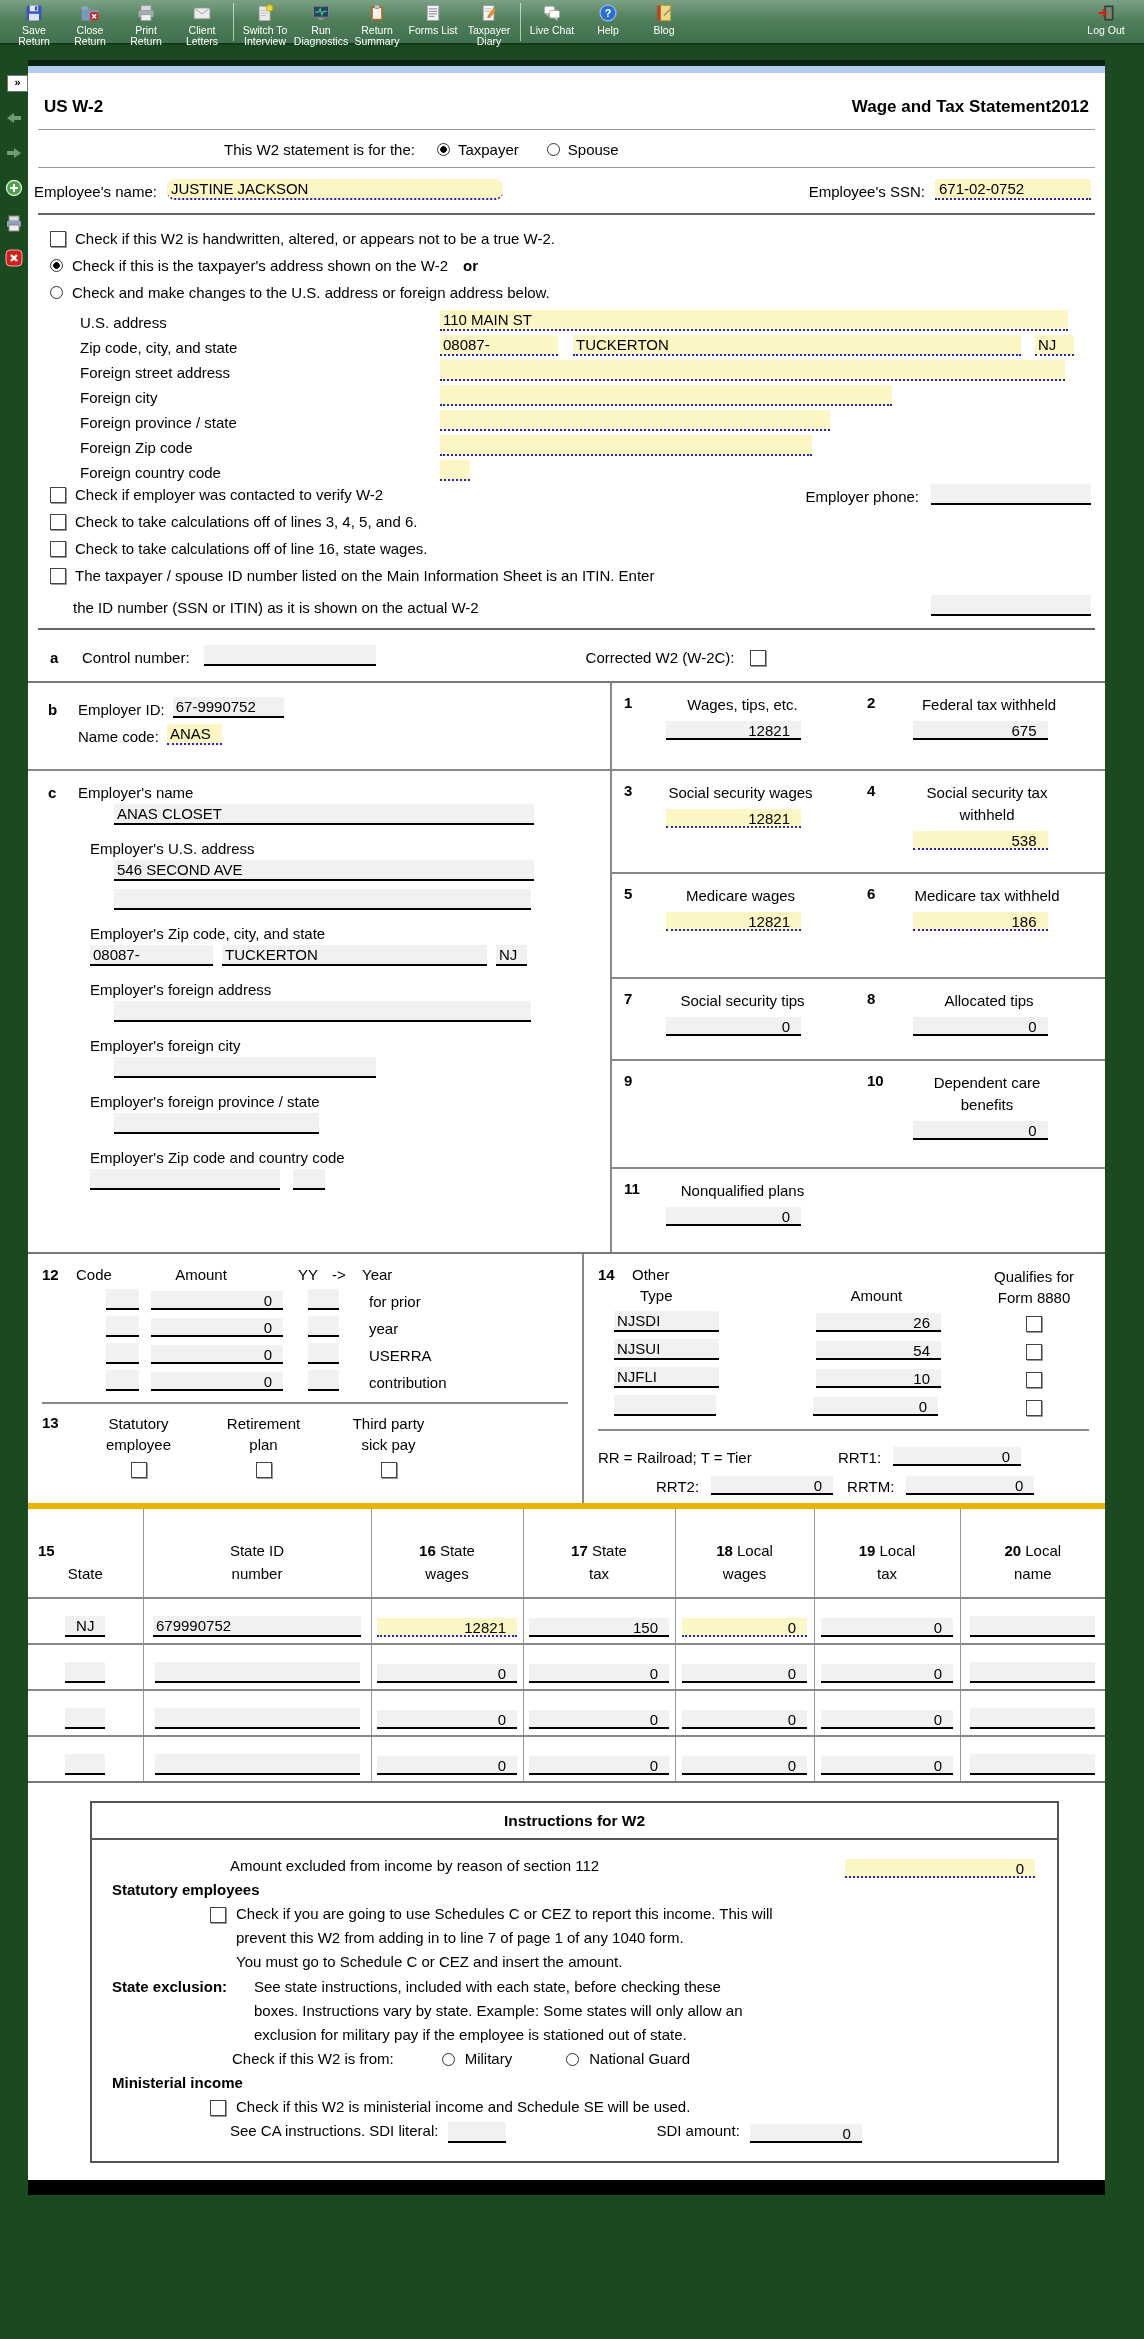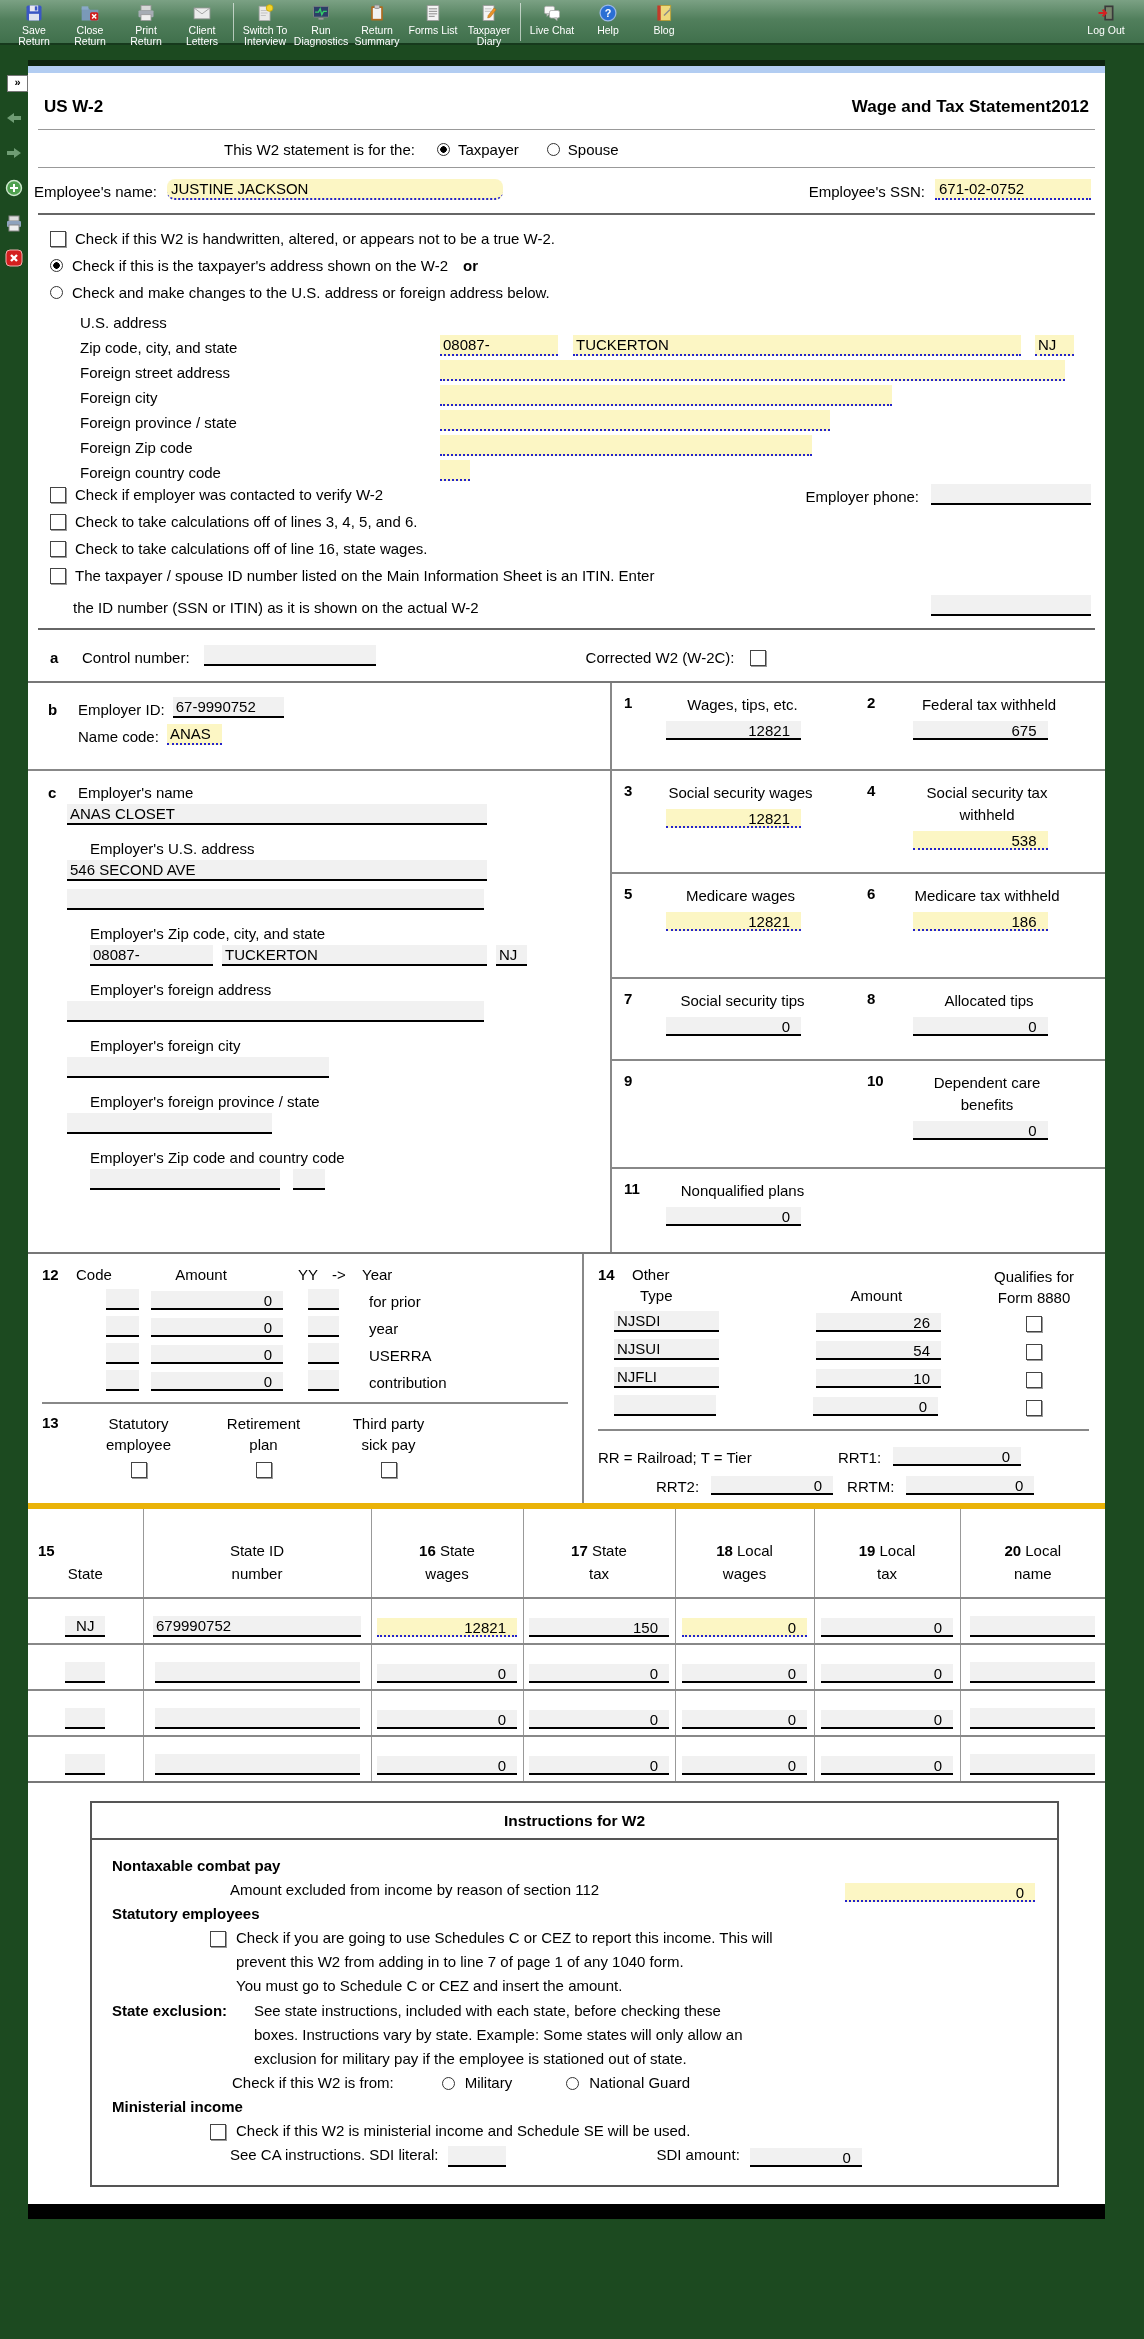--- a/index.html
+++ b/index.html
@@ -67,21 +67,21 @@
   .bc-grid{display:grid;grid-template-columns:584px 243px 250px;grid-template-rows:88px 103px 105px 82px 108px 83px;
            border-top:2px solid #777;border-bottom:2px solid #777;}
   .cell-b{grid-row:1;grid-column:1;border-right:2px solid #888;border-bottom:2px solid #888;
           padding:14px 8px 0 20px;box-sizing:border-box;}
   .cell-b .brow{display:flex;align-items:flex-end;margin-bottom:6px;}
   .cell-b .bletter{font-weight:bold;width:30px;}
   .cell-c{grid-row:2/7;grid-column:1;border-right:2px solid #888;padding:13px 8px 0 20px;box-sizing:border-box;}
   .cgroup{margin-bottom:15px;}
   .cgroup .clbl{margin-bottom:3px;}
   .cletter{font-weight:bold;display:inline-block;width:30px;}
-  .cfield{margin-left:19px;}
+  .cfield{margin-left:66px;}
   .crow2{display:flex;gap:9px;margin-left:42px;align-items:flex-end;}
 
   .bcell{position:relative;padding:11px 8px 0 8px;box-sizing:border-box;border-bottom:2px solid #888;}
   .bcell.c2{border-right:2px solid #888;}
   .bcell.last{border-bottom:none;}
   .bnum{position:absolute;left:12px;top:11px;font-weight:bold;}
   .blab{text-align:center;padding:0 8px 0 26px;line-height:22px;}
   .bcell.two .blab{max-width:150px;margin:0 auto;padding:0 0 0 14px;}
   .bfield{display:block;margin:5px auto 0 auto;width:135px;}
 
@@ -335,20 +335,21 @@
           <span>Check if this is the taxpayer's address shown on the W-2</span>
           <b class="orb">or</b>
         </div>
       <div class="crow">
           <span class="rad"></span>
           <span>Check and make changes to the U.S. address or foreign address below.</span>
         </div>
 
       <div class="arow">
           <span class="albl">U.S. address</span>
+          <span class="fy" style="width:625px;padding-left:3px;">110 MAIN ST</span>
         </div>
       <div class="arow">
         <span class="albl">Zip code, city, and state</span>
         <span class="fy" style="width:115px;padding-left:3px;">08087-</span>
         <span class="fy" style="width:445px;margin-left:15px;padding-left:3px;">TUCKERTON</span>
         <span class="fy" style="width:36px;margin-left:14px;padding-left:3px;">NJ</span>
       </div>
       <div class="arow">
           <span class="albl">Foreign street address</span>
           <span class="fy" style="width:625px;"></span>
@@ -684,21 +685,20 @@
           <td><span class="fg numv" style="width:125px;">0</span></td>
           <td><span class="fg numv" style="width:132px;">0</span></td>
           <td><span class="fg" style="width:125px;"></span></td>
         </tr>
       </tbody>
     </table>
 
     <div class="instr">
       <div class="ititle">Instructions for W2</div>
       <div class="ibody">
-        <div class="ihead">Nontaxable combat pay</div>
         <div class="combat-row">
           <span>Amount excluded from income by reason of section 112</span>
           <span class="fy numv">0</span>
         </div>
         <div class="ihead">Statutory employees</div>
         <div class="chkblock">
           <span class="cb"></span>
           <span>
             <span style="display:block;">Check if you are going to use Schedules C or CEZ to report this income.  This will</span>
             <span style="display:block;">prevent this W2 from adding in to line 7 of page 1 of any 1040 form.</span>

